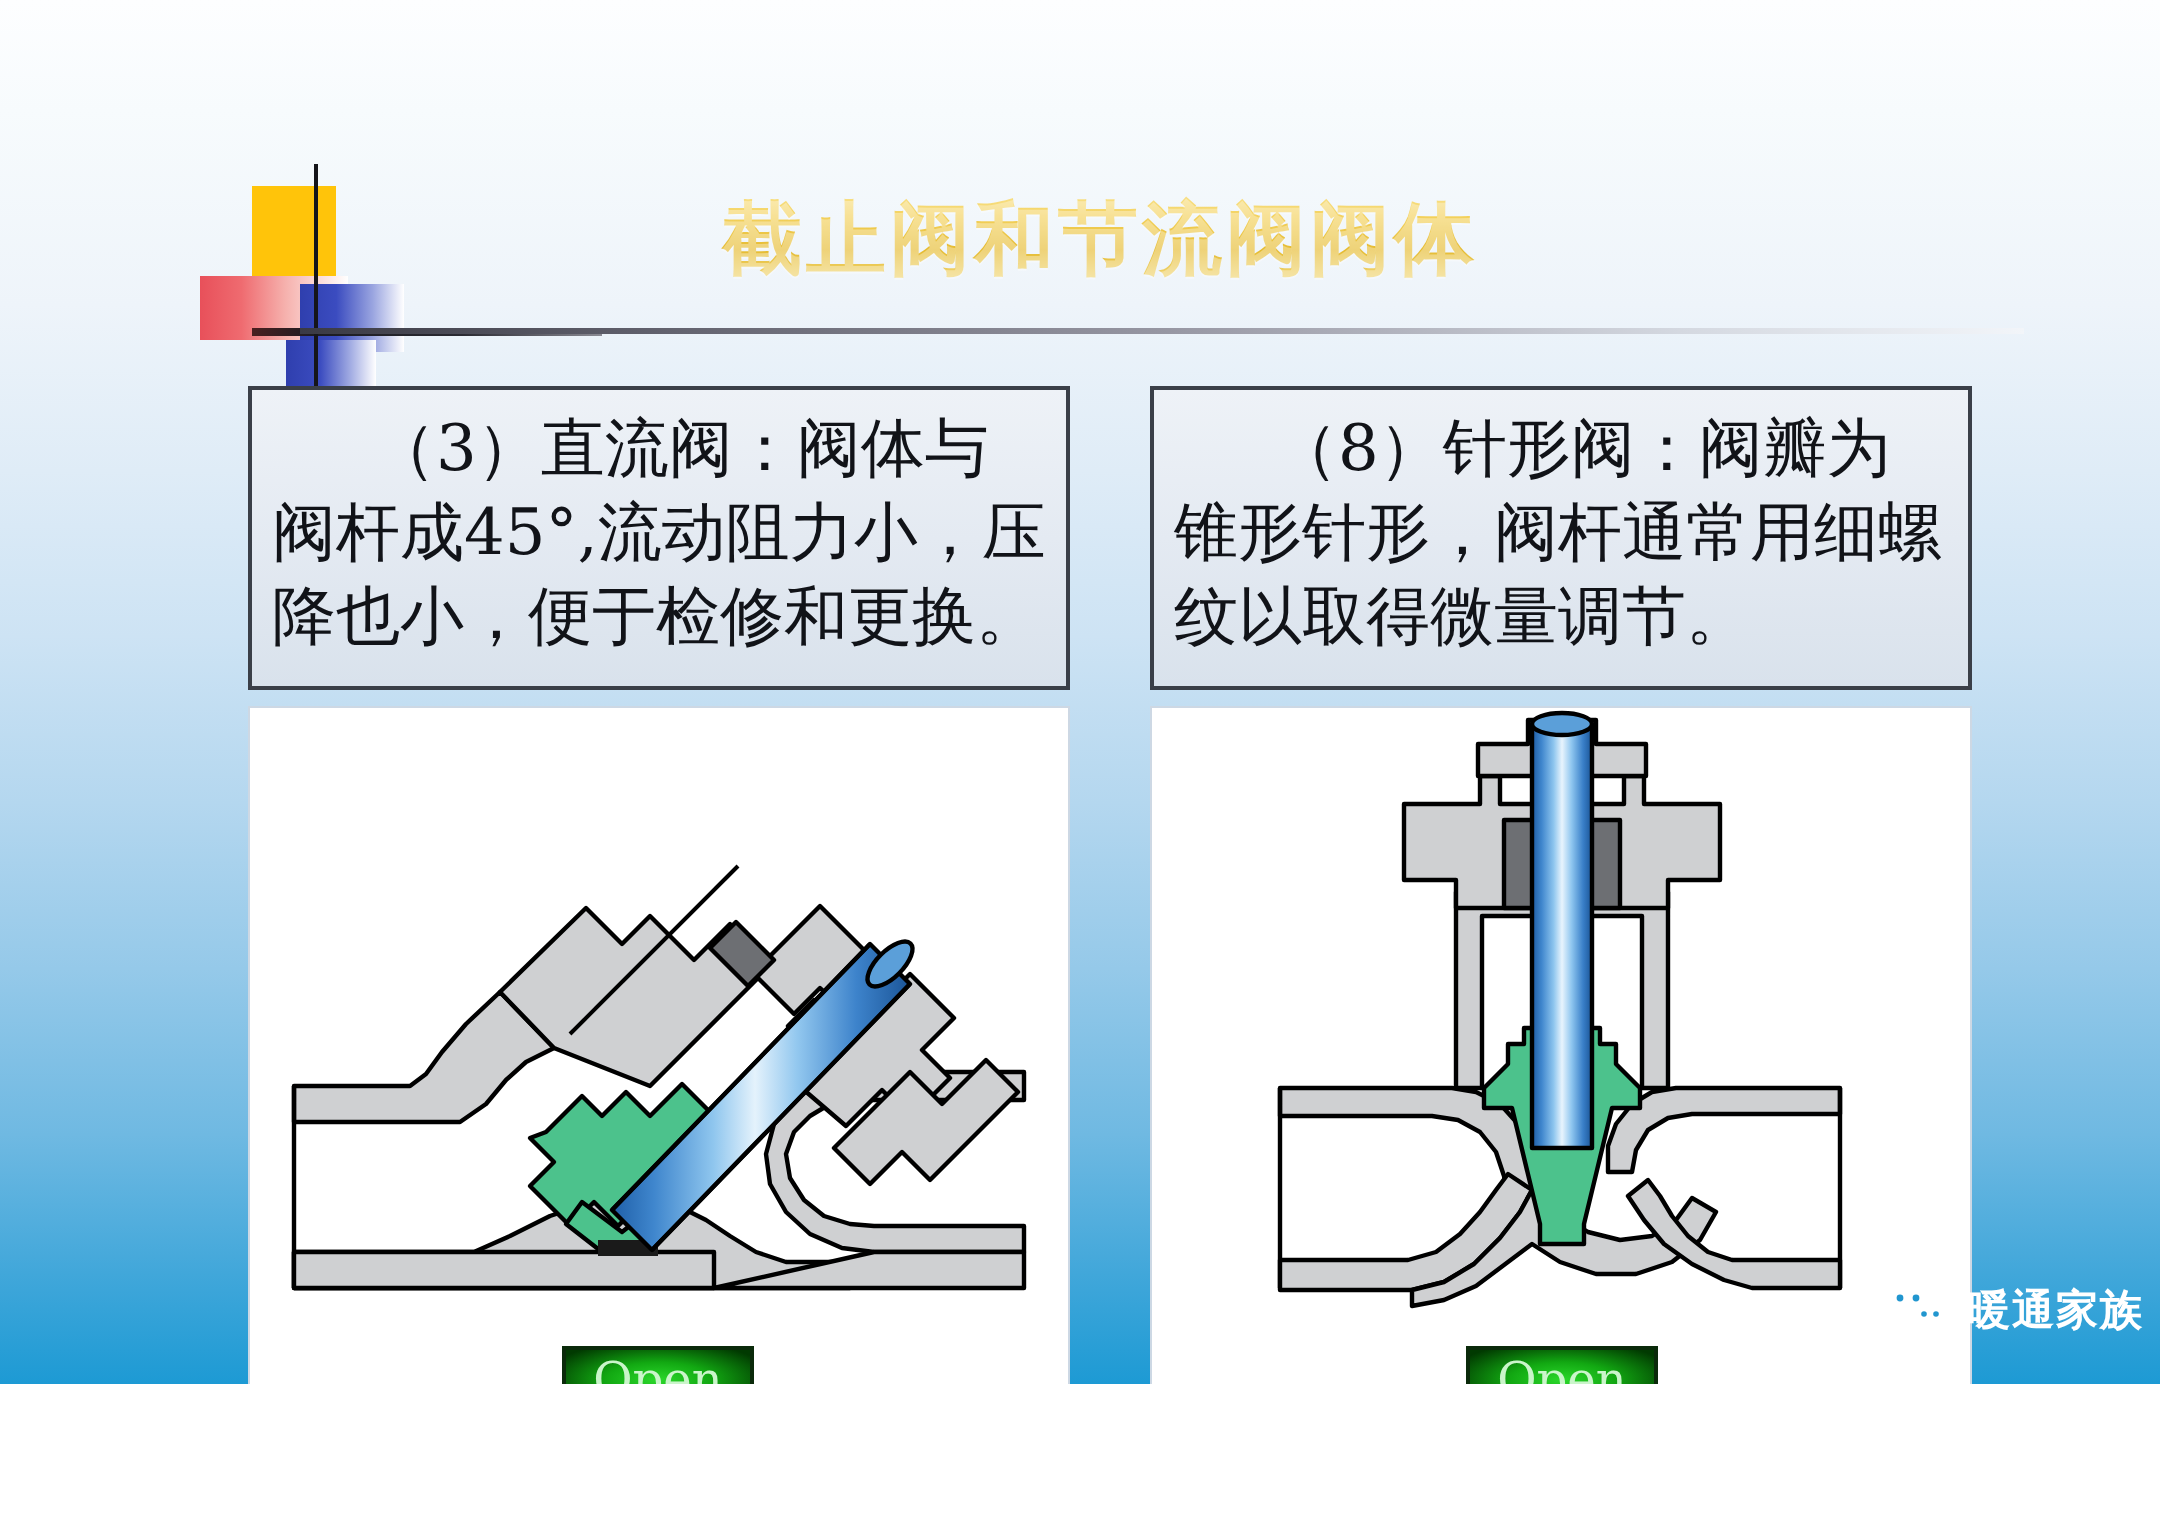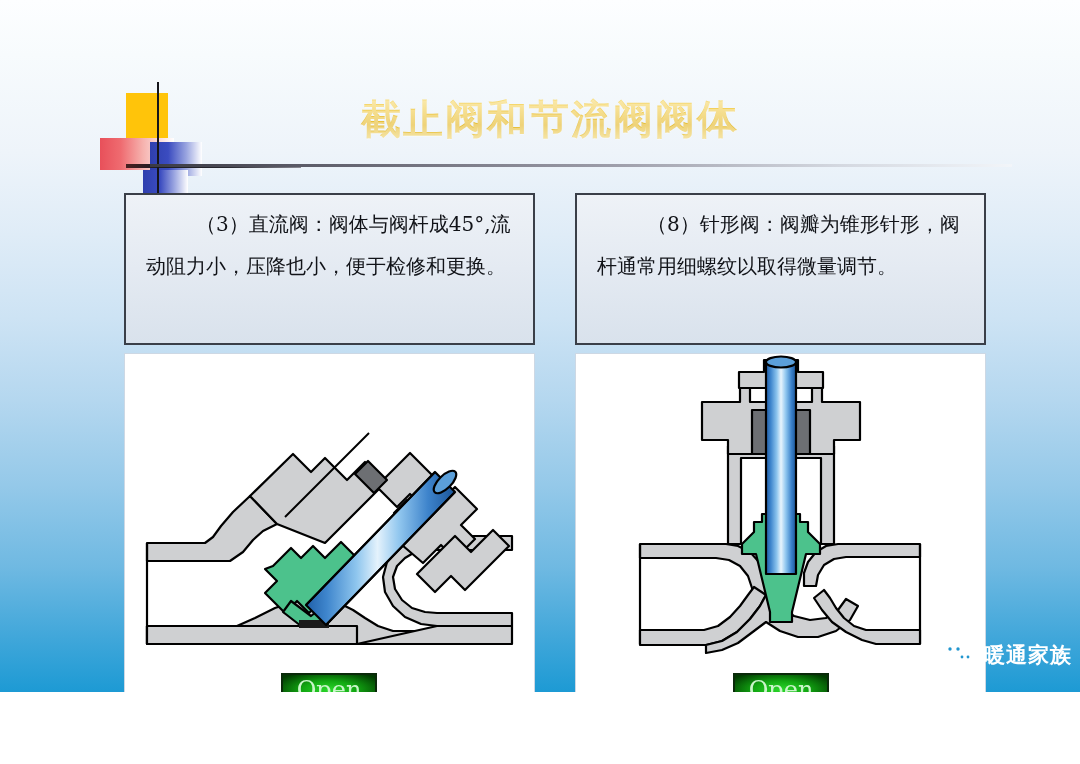--- a/index.html
+++ b/index.html
@@ -132,23 +132,23 @@
     width: 411px;
     display: flex;
     flex-direction: column;
   }
 
   .caption-box {
     border: 2px solid #3a3f48;
     background: linear-gradient(to bottom, #eef2f7 0%, #e4eaf2 50%, #d9e2ec 100%);
     box-sizing: border-box;
     height: 152px;
-    padding: 8px 10px 6px 20px;
+    padding: 8px 10px 6px 10px;
     font-family: "DejaVu Serif", "Liberation Serif", serif;
-    font-size: 20px;
+    font-size: 32px;
     line-height: 42px;
     color: #111318;
     text-indent: 50px;
     letter-spacing: 0px;
     overflow: hidden;
   }
   .col-right .caption-box { height: 152px; }
 
   .diagram-panel {
     margin-top: 8px;

